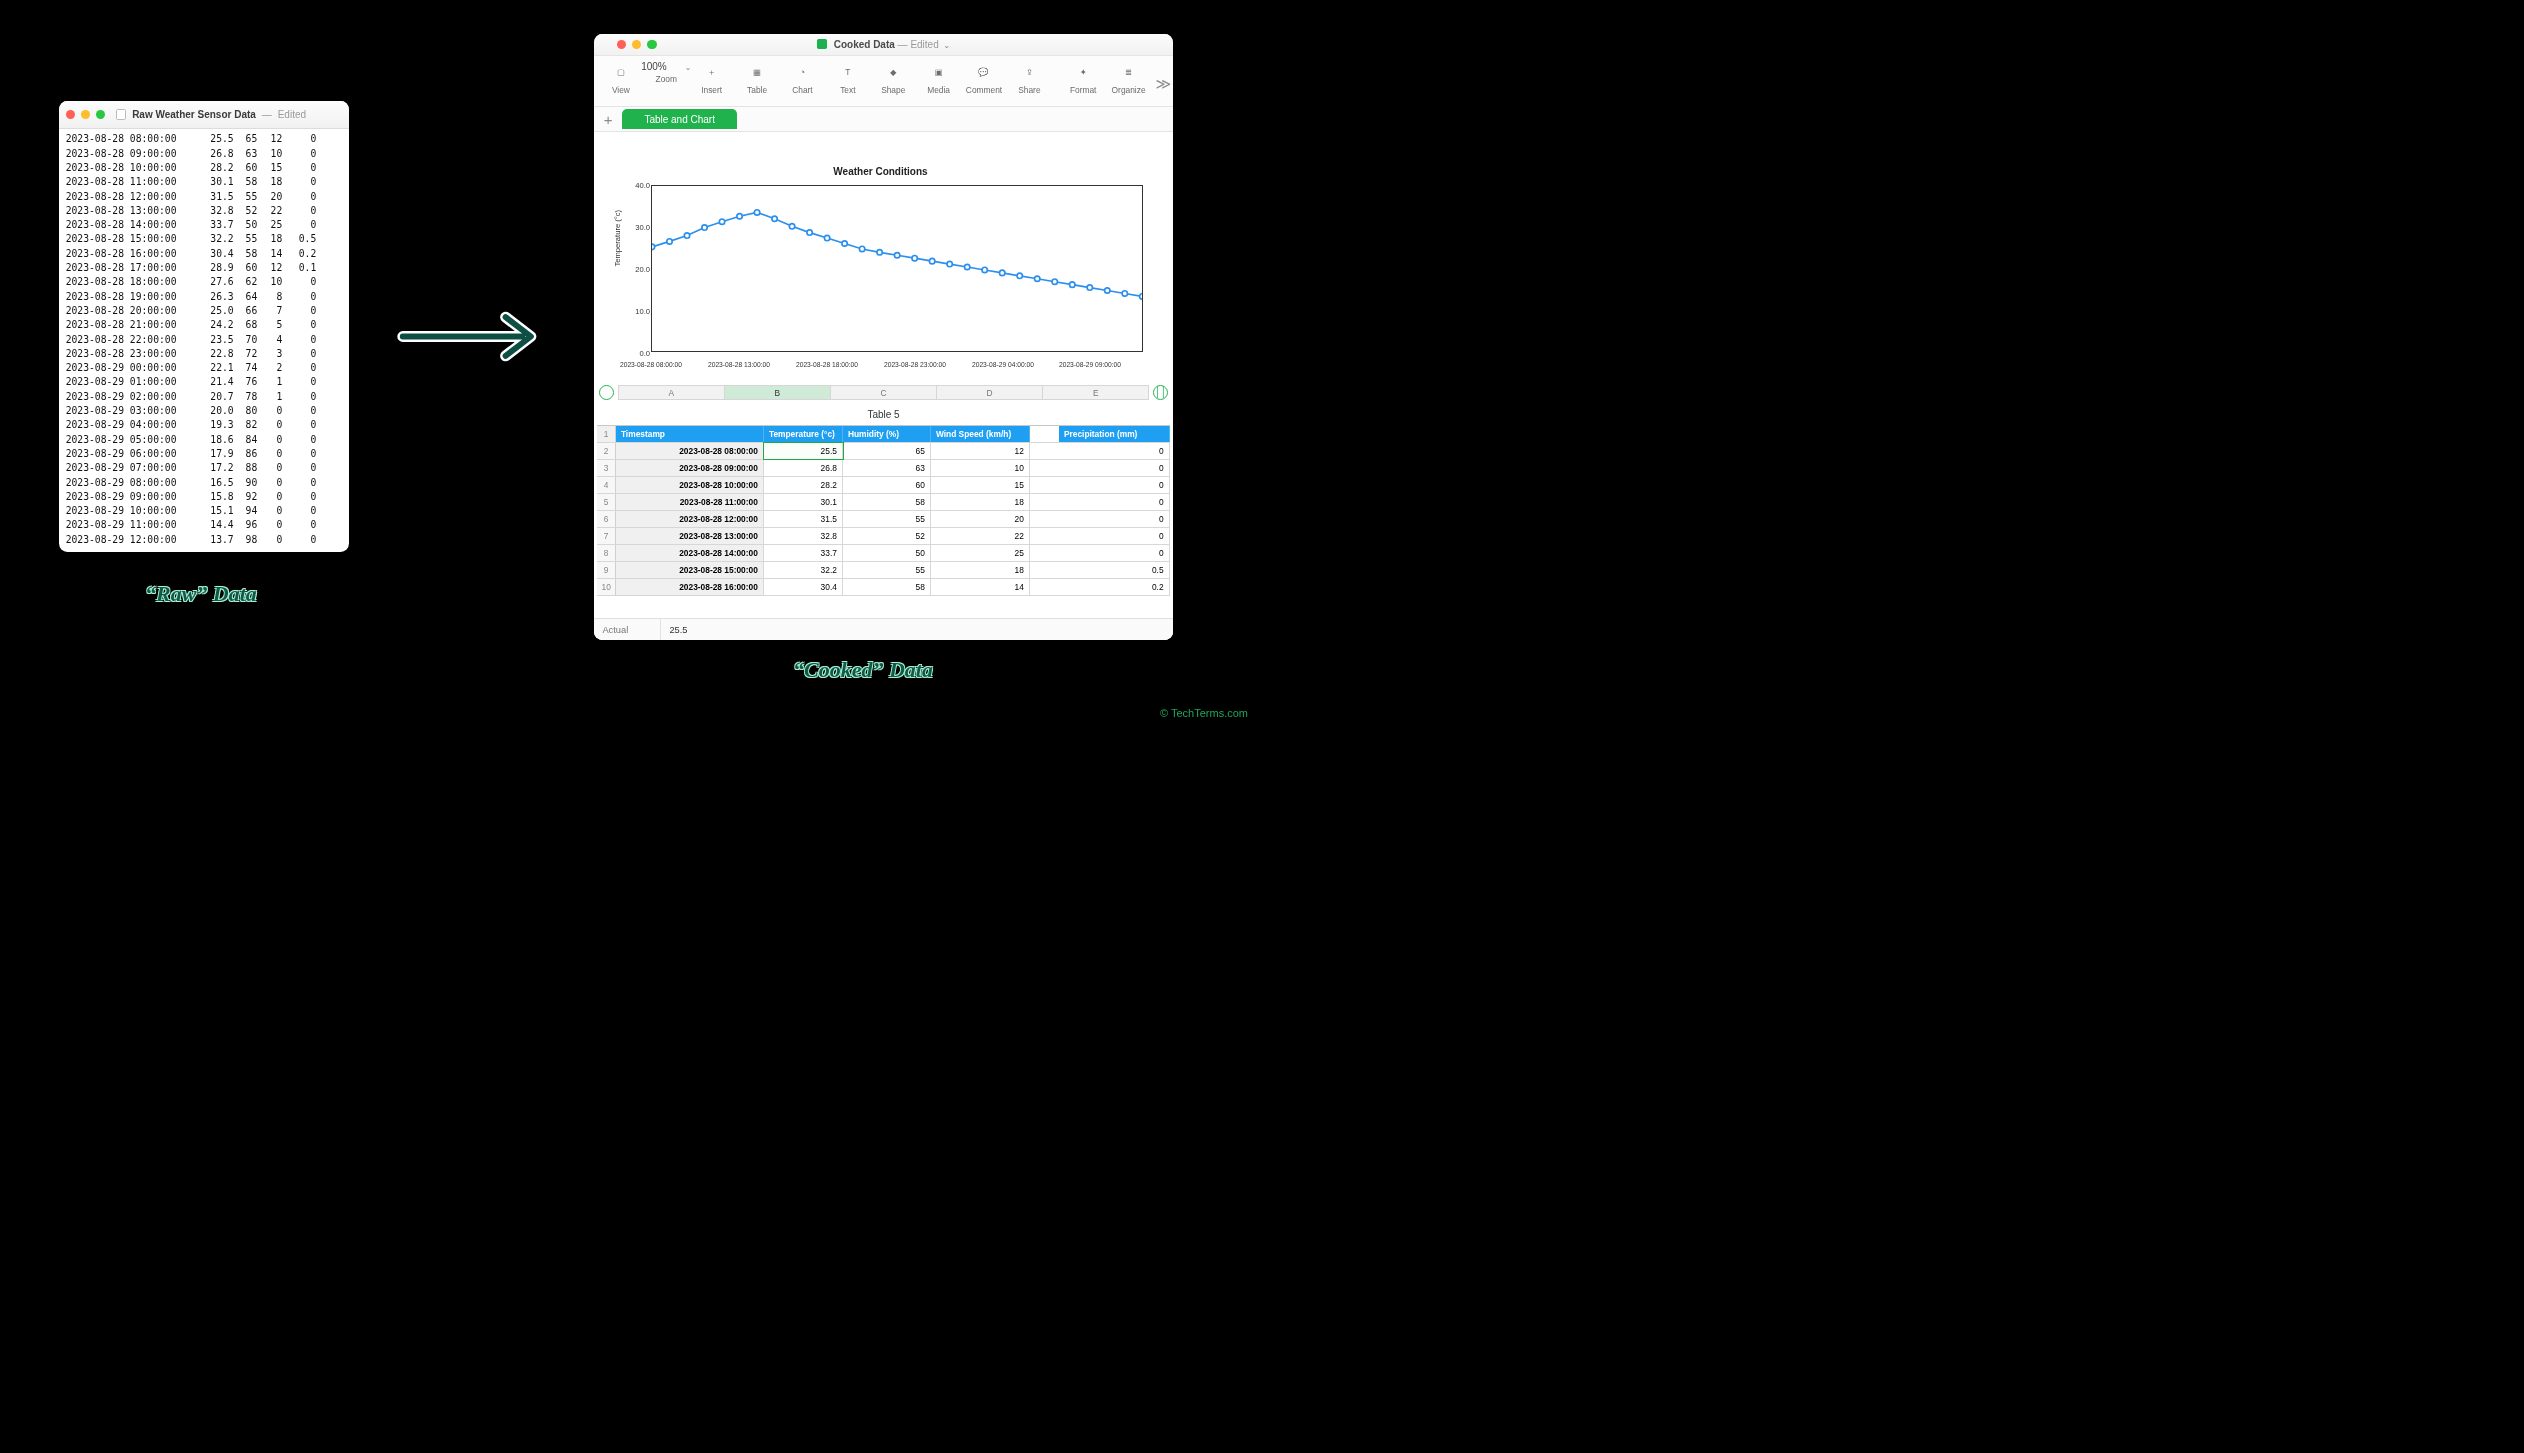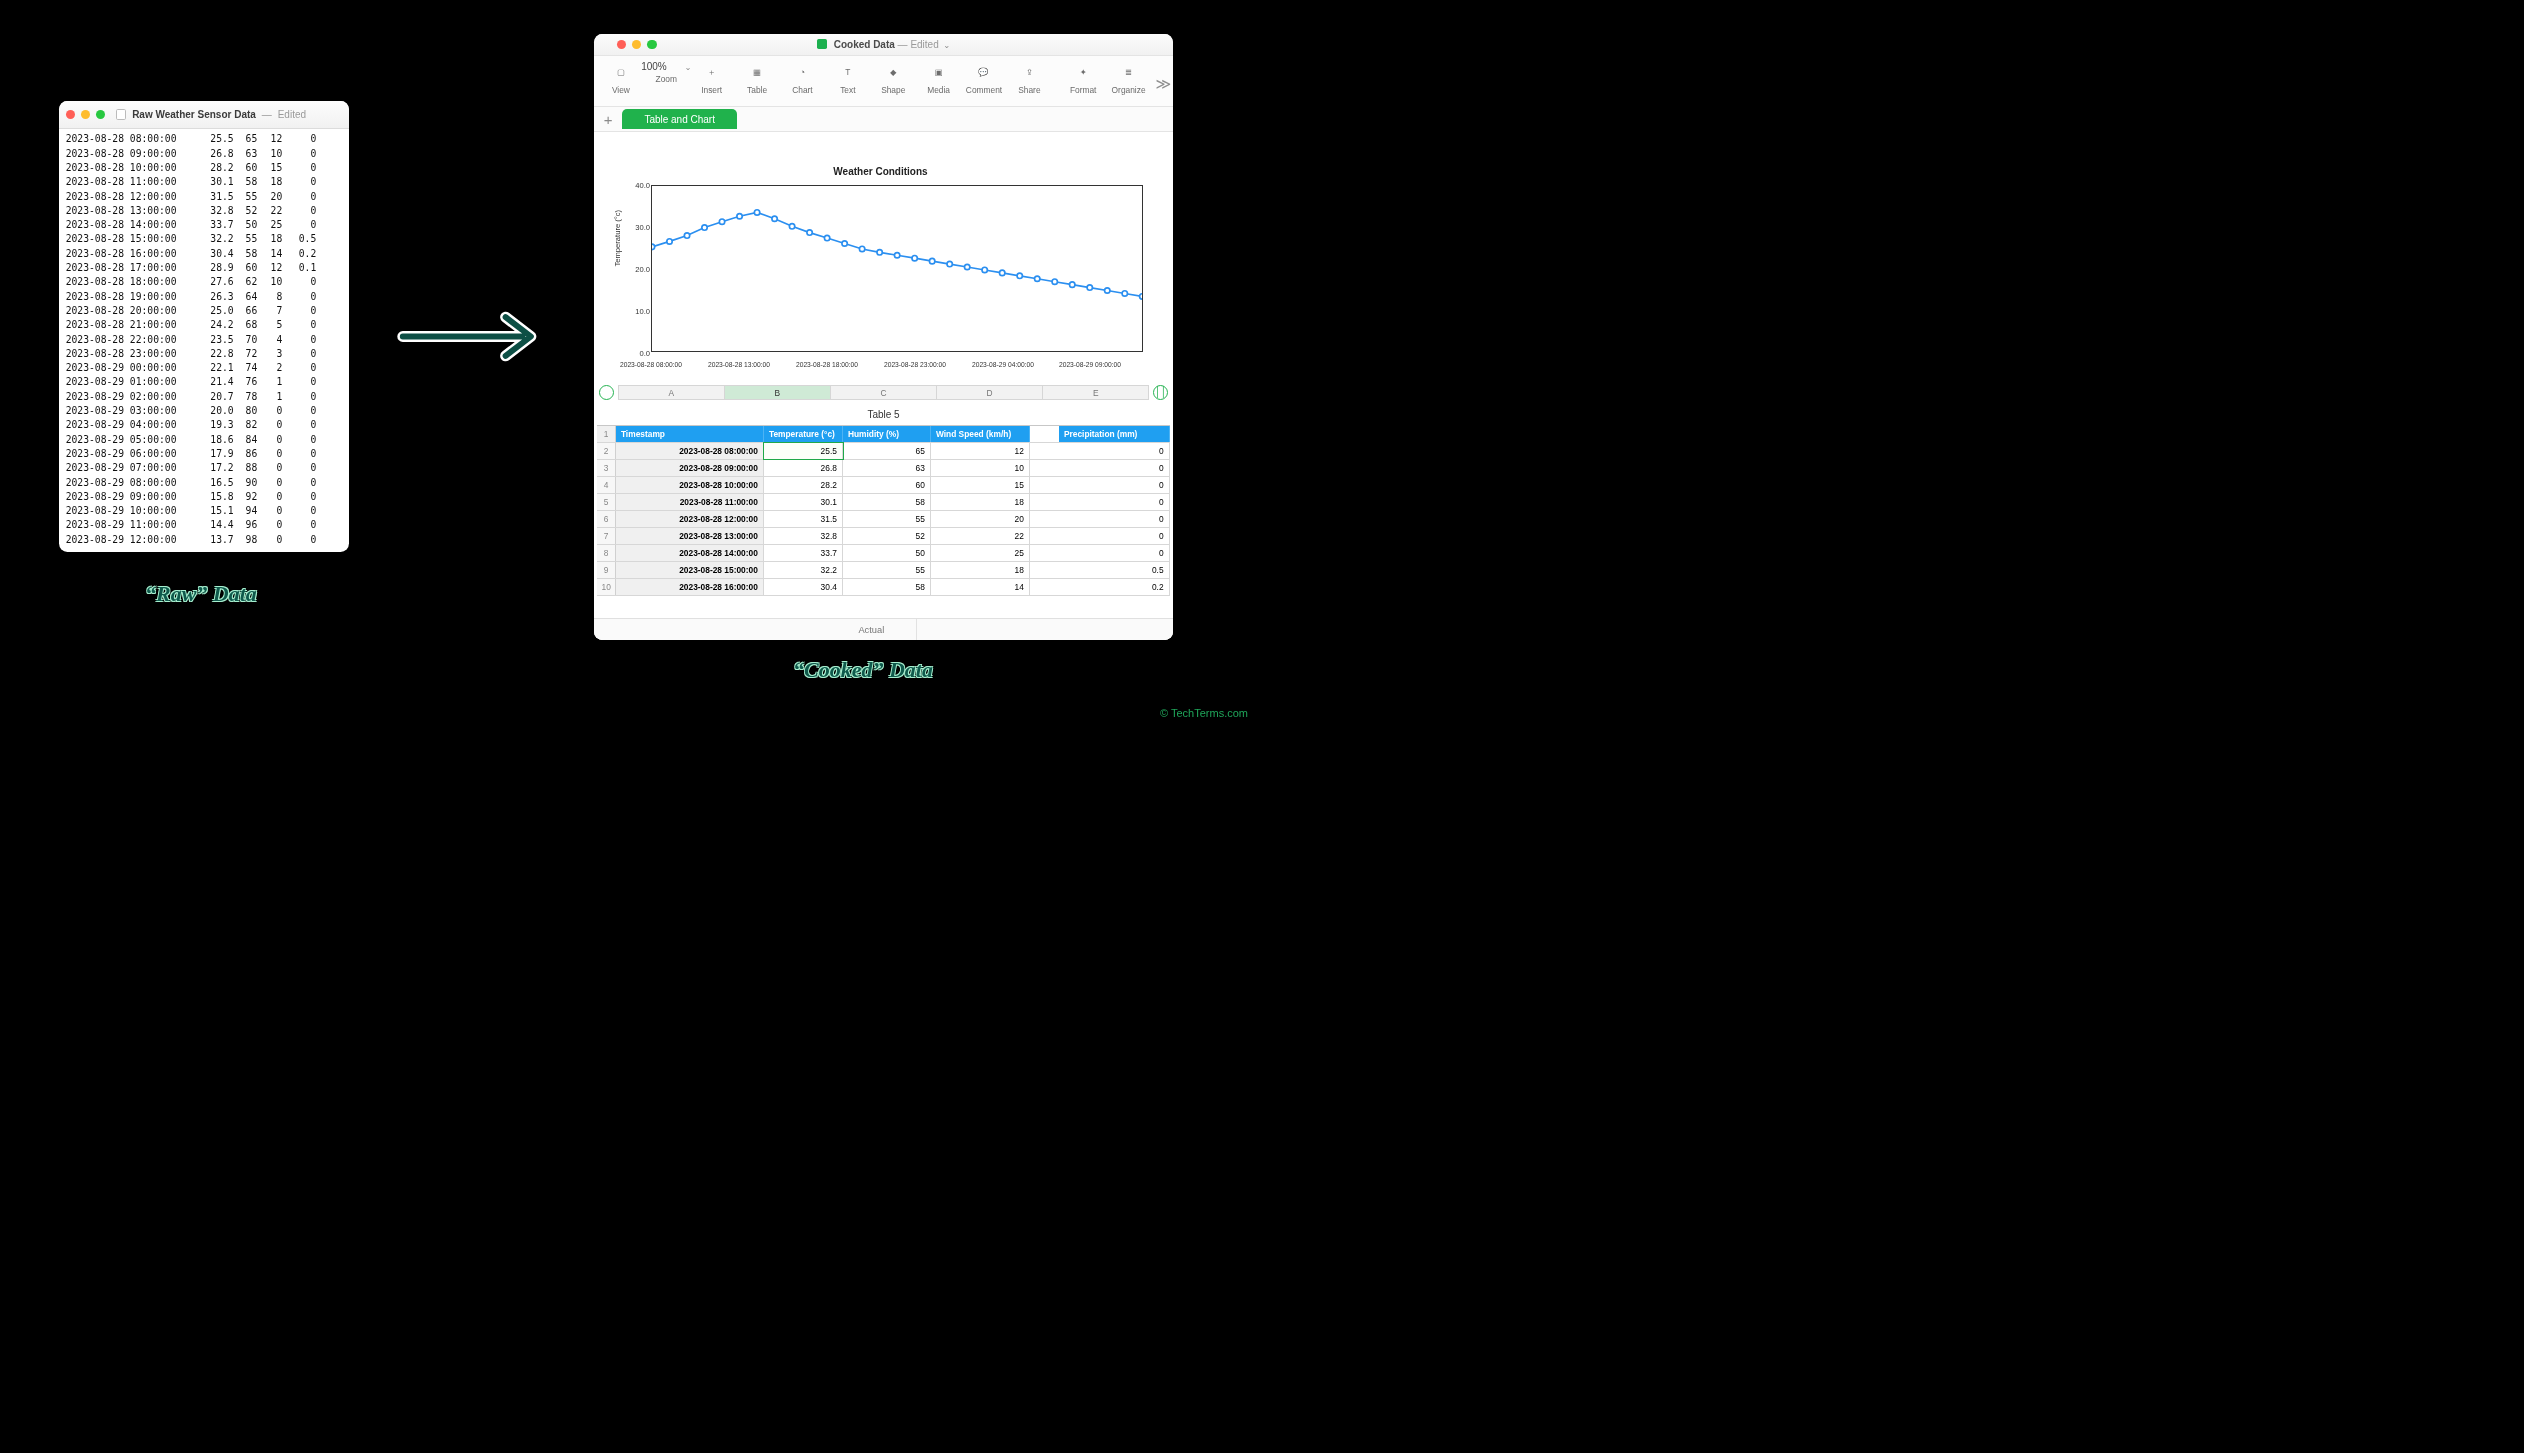--- a/index.html
+++ b/index.html
@@ -227,21 +227,20 @@
   }
   .grow.hdr .rn { background:#f0f0f0; }
   .grow.sel .c-temp { outline:1.3px solid #1fa84a; outline-offset:-0.8px; background:#fbfff9; }
 
   .formula-bar {
     position:absolute; left:0; right:0; bottom:0; height:22px;
     border-top:0.8px solid #e0e0e0;
     display:flex; align-items:center;
     font-size:9.3px; color:#555;
     background:#fafafa;
-    flex-direction:column;
   }
   .fb-label { width:67px; padding-left:8.4px; color:#777; border-right:0.8px solid #e2e2e2; line-height:22px;}
   .fb-val { padding-left:8.4px; color:#333; }
 
   
   .big-label {
     position:absolute;
     font-family: Liberation Serif, serif;
     font-style: italic;
     font-weight:700;

